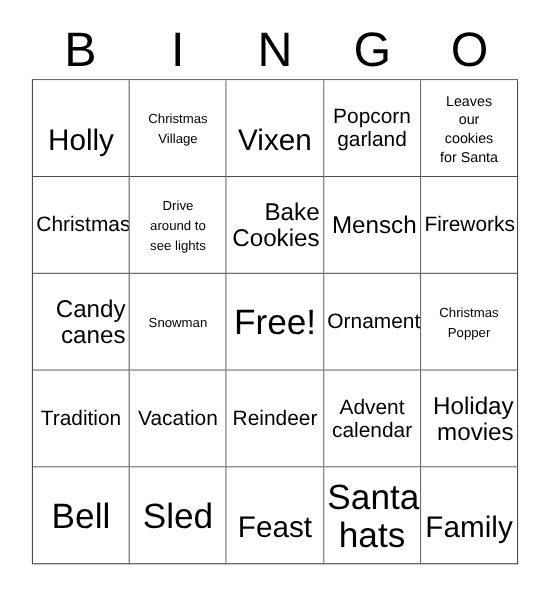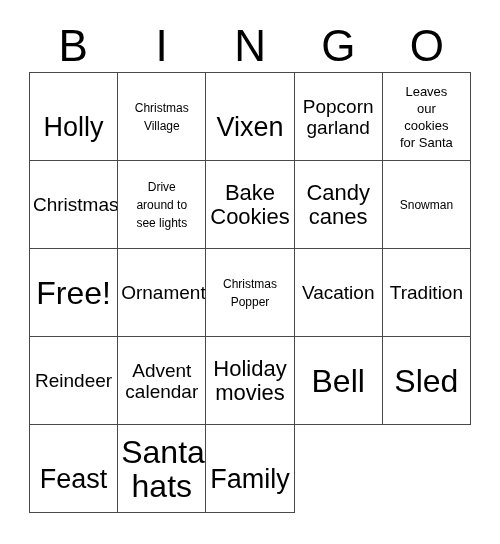--- a/index.html
+++ b/index.html
@@ -73,21 +73,21 @@
   .cell-text {
     display: block;
     width: 100%;
     color: #000000;
     white-space: pre-line;
   }
 
   
   .sz-xl  { font-size: 32px; line-height: 34px; }
   .sz-lg  { font-size: 27px; line-height: 29px; margin-top: 22px; }
-  .sz-md  { font-size: 22px; line-height: 24px; }
+  .sz-md  { font-size: 22px; line-height: 24px; text-align: right; }
   .sz-sm  { font-size: 19px; line-height: 21px; }
   .sz-xs  { font-size: 12px; line-height: 18px; }
   .sz-xxs { font-size: 13px; line-height: 17px; }
 </style>
 </head>
 <body>
 
 <div id="card">
 
   <div id="bingo-header">
@@ -126,44 +126,50 @@
     </div>
     <div class="cell">
       <span class="cell-text sz-xs">Drive
 around to
 see lights</span>
     </div>
     <div class="cell">
       <span class="cell-text sz-md">Bake
 Cookies</span>
     </div>
+    <div class="cell">
+      <span class="cell-text sz-md">Mensch</span>
+    </div>
+    <div class="cell">
+      <span class="cell-text sz-sm">Fireworks</span>
+    </div>
 
     <div class="cell">
       <span class="cell-text sz-md">Candy
 canes</span>
     </div>
     <div class="cell">
       <span class="cell-text sz-xs">Snowman</span>
     </div>
     <div class="cell">
       <span class="cell-text sz-xl">Free!</span>
     </div>
     <div class="cell">
       <span class="cell-text sz-sm">Ornament</span>
     </div>
     <div class="cell">
       <span class="cell-text sz-xs">Christmas
 Popper</span>
     </div>
 
     <div class="cell">
-      <span class="cell-text sz-sm">Vacation</span>
+      <span class="cell-text sz-sm">Tradition</span>
     </div>
     <div class="cell">
-      <span class="cell-text sz-sm">Tradition</span>
+      <span class="cell-text sz-sm">Vacation</span>
     </div>
     <div class="cell">
       <span class="cell-text sz-sm">Reindeer</span>
     </div>
     <div class="cell">
       <span class="cell-text sz-sm">Advent
 calendar</span>
     </div>
     <div class="cell">
       <span class="cell-text sz-md">Holiday

